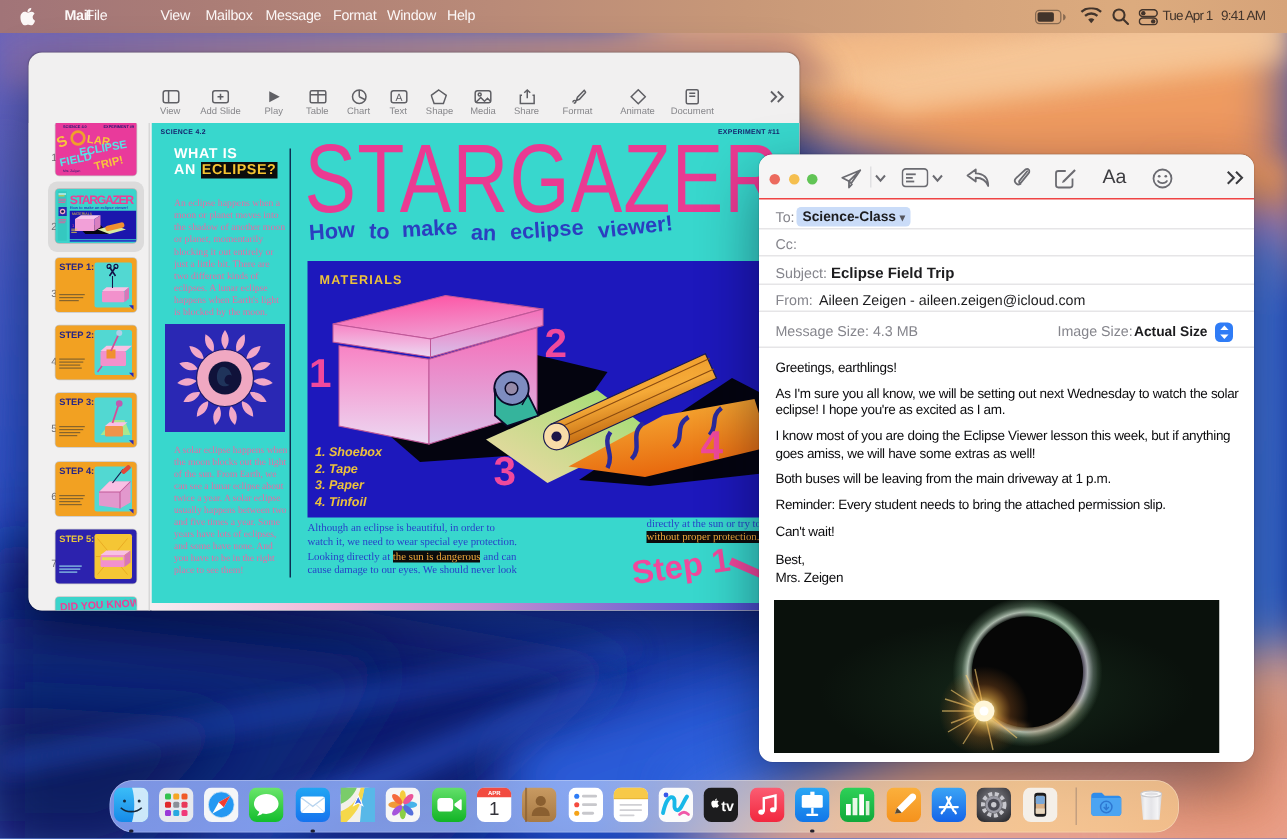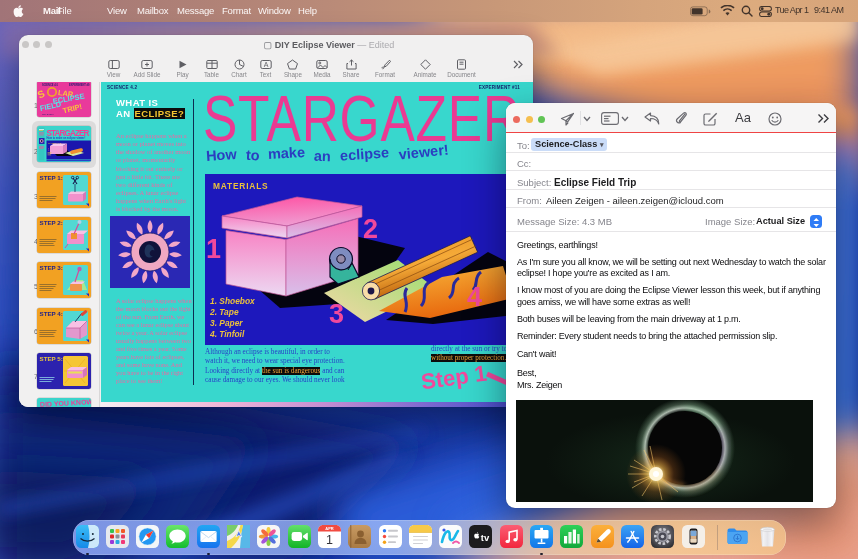--- a/index.html
+++ b/index.html
@@ -132,28 +132,20 @@
         <circle cx="10.6" cy="9" r="1.6" fill="#42342b"></circle>
       </svg>
       <span class="abs" style="left:115px;top:5px;font-size:9px;letter-spacing:-0.6px;white-space:nowrap;">Tue Apr 1</span>
       <span class="abs" style="left:154px;top:5px;font-size:9px;letter-spacing:-0.5px;white-space:nowrap;">9:41 AM</span>
     </div>
   </div>
 
   <div class="abs" id="keynote" style="left:19px;top:35px;width:514px;height:372px;border-radius:9px;
        background:#f1f0f0;box-shadow:0 14px 34px rgba(0,0,20,0.42), 0 0 1px rgba(0,0,0,0.35);overflow:hidden;">
 
-    <div class="abs" style="left:0;top:0;width:514px;height:22px;">
-      <div class="abs" style="left:3.2px;top:6px;width:7px;height:7px;border-radius:50%;background:#c9c7c6;"></div>
-      <div class="abs" style="left:14.4px;top:6px;width:7px;height:7px;border-radius:50%;background:#c9c7c6;"></div>
-      <div class="abs" style="left:26px;top:6px;width:7px;height:7px;border-radius:50%;background:#c9c7c6;"></div>
-      <div class="abs" style="left:130px;top:4.5px;width:360px;text-align:center;font-size:9px;color:#5c5c60;font-weight:bold;">
-        <span style="color:#9a9a9e;">▢</span> DIY Eclipse Viewer <span style="font-weight:normal;color:#abaaae;">— Edited</span>
-      </div>
-    </div>
 
     <div class="abs" id="ktoolbar" style="left:0;top:22px;width:514px;height:25px;">
       <style>
         .kt{position:absolute;top:0;width:40px;height:25px;text-align:center;}
         .kt svg{display:block;margin:2px auto 0;}
         .kt .lb{display:block;font-size:6.3px;color:#86868a;margin-top:0.5px;}
         .kt svg *{stroke:#5f5f64;fill:none;stroke-width:1;}
       </style>
       <div class="kt" style="left:74.5px">
           <svg width="12" height="11" viewBox="0 0 12 11">

